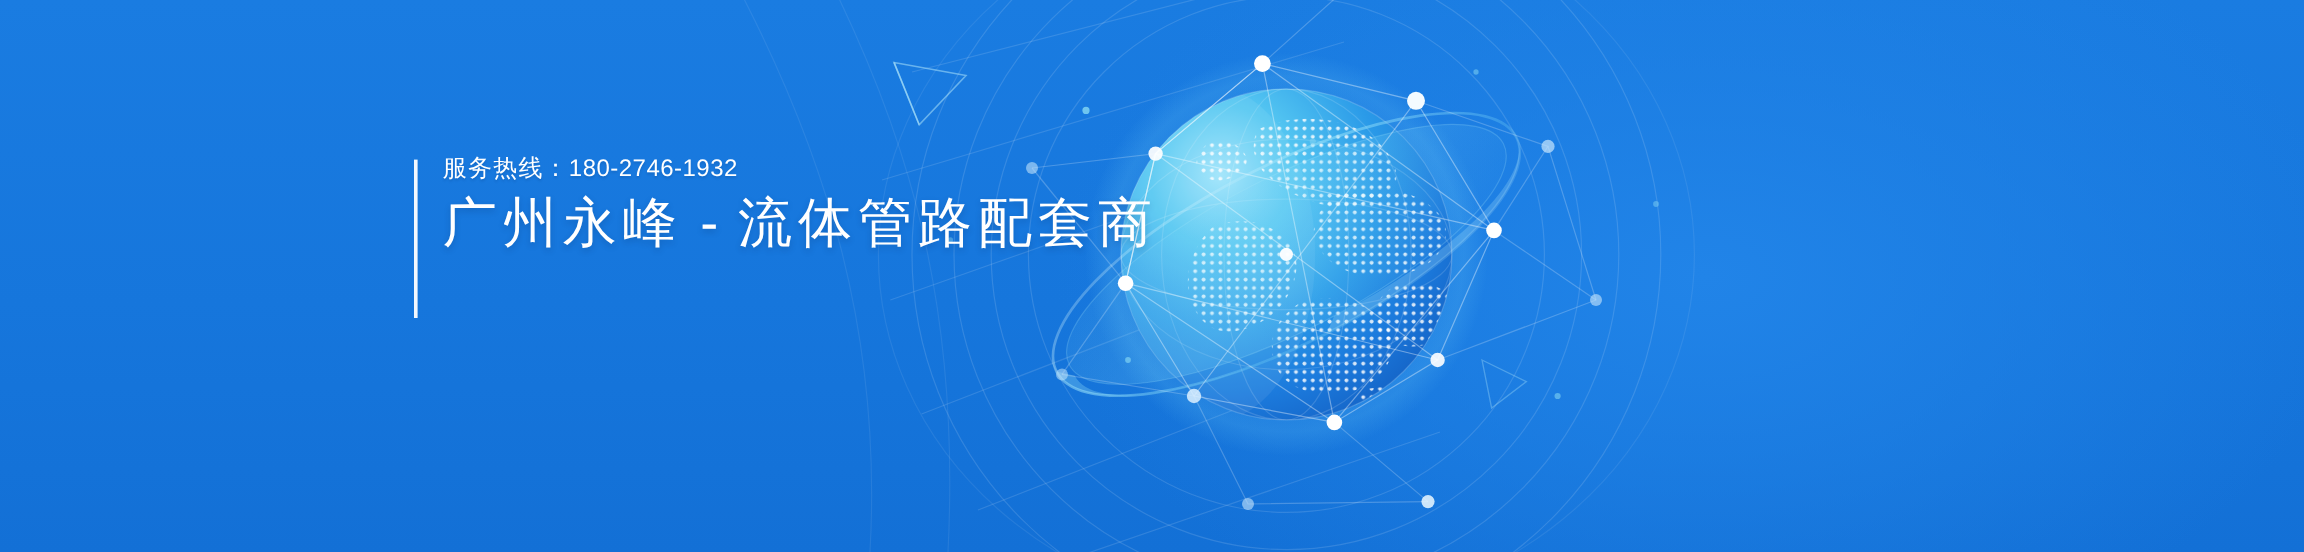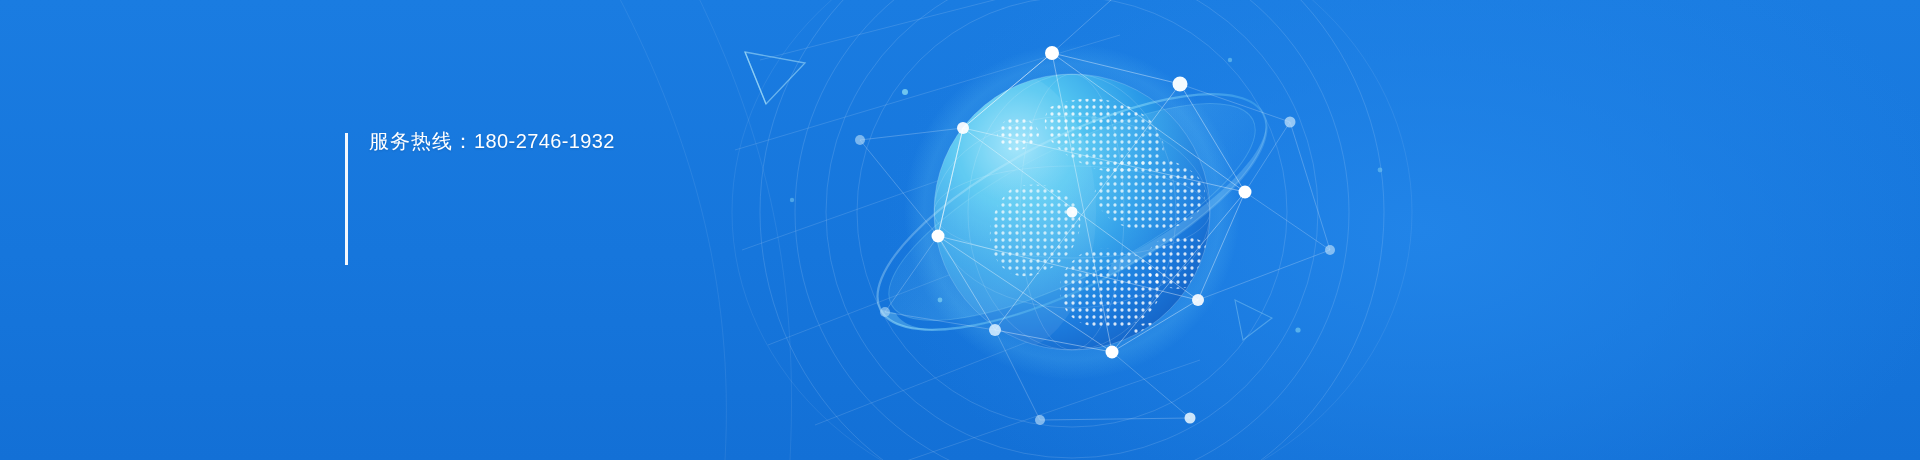--- a/index.html
+++ b/index.html
@@ -200,16 +200,19 @@
     </g>
   </svg>
 
   <div class="text-block">
     <div class="accent-bar"></div>
 
     <p class="hotline">
       <span class="hotline-label">服务热线：</span><span class="hotline-number">180-2746-1932</span>
     </p>
 
+    <h1 class="headline">
+      <span>广州永峰</span><span class="dash"> - </span><span>流体管路配套商</span>
+    </h1>
 
   </div>
 
 </div>
 
 </body></html>

